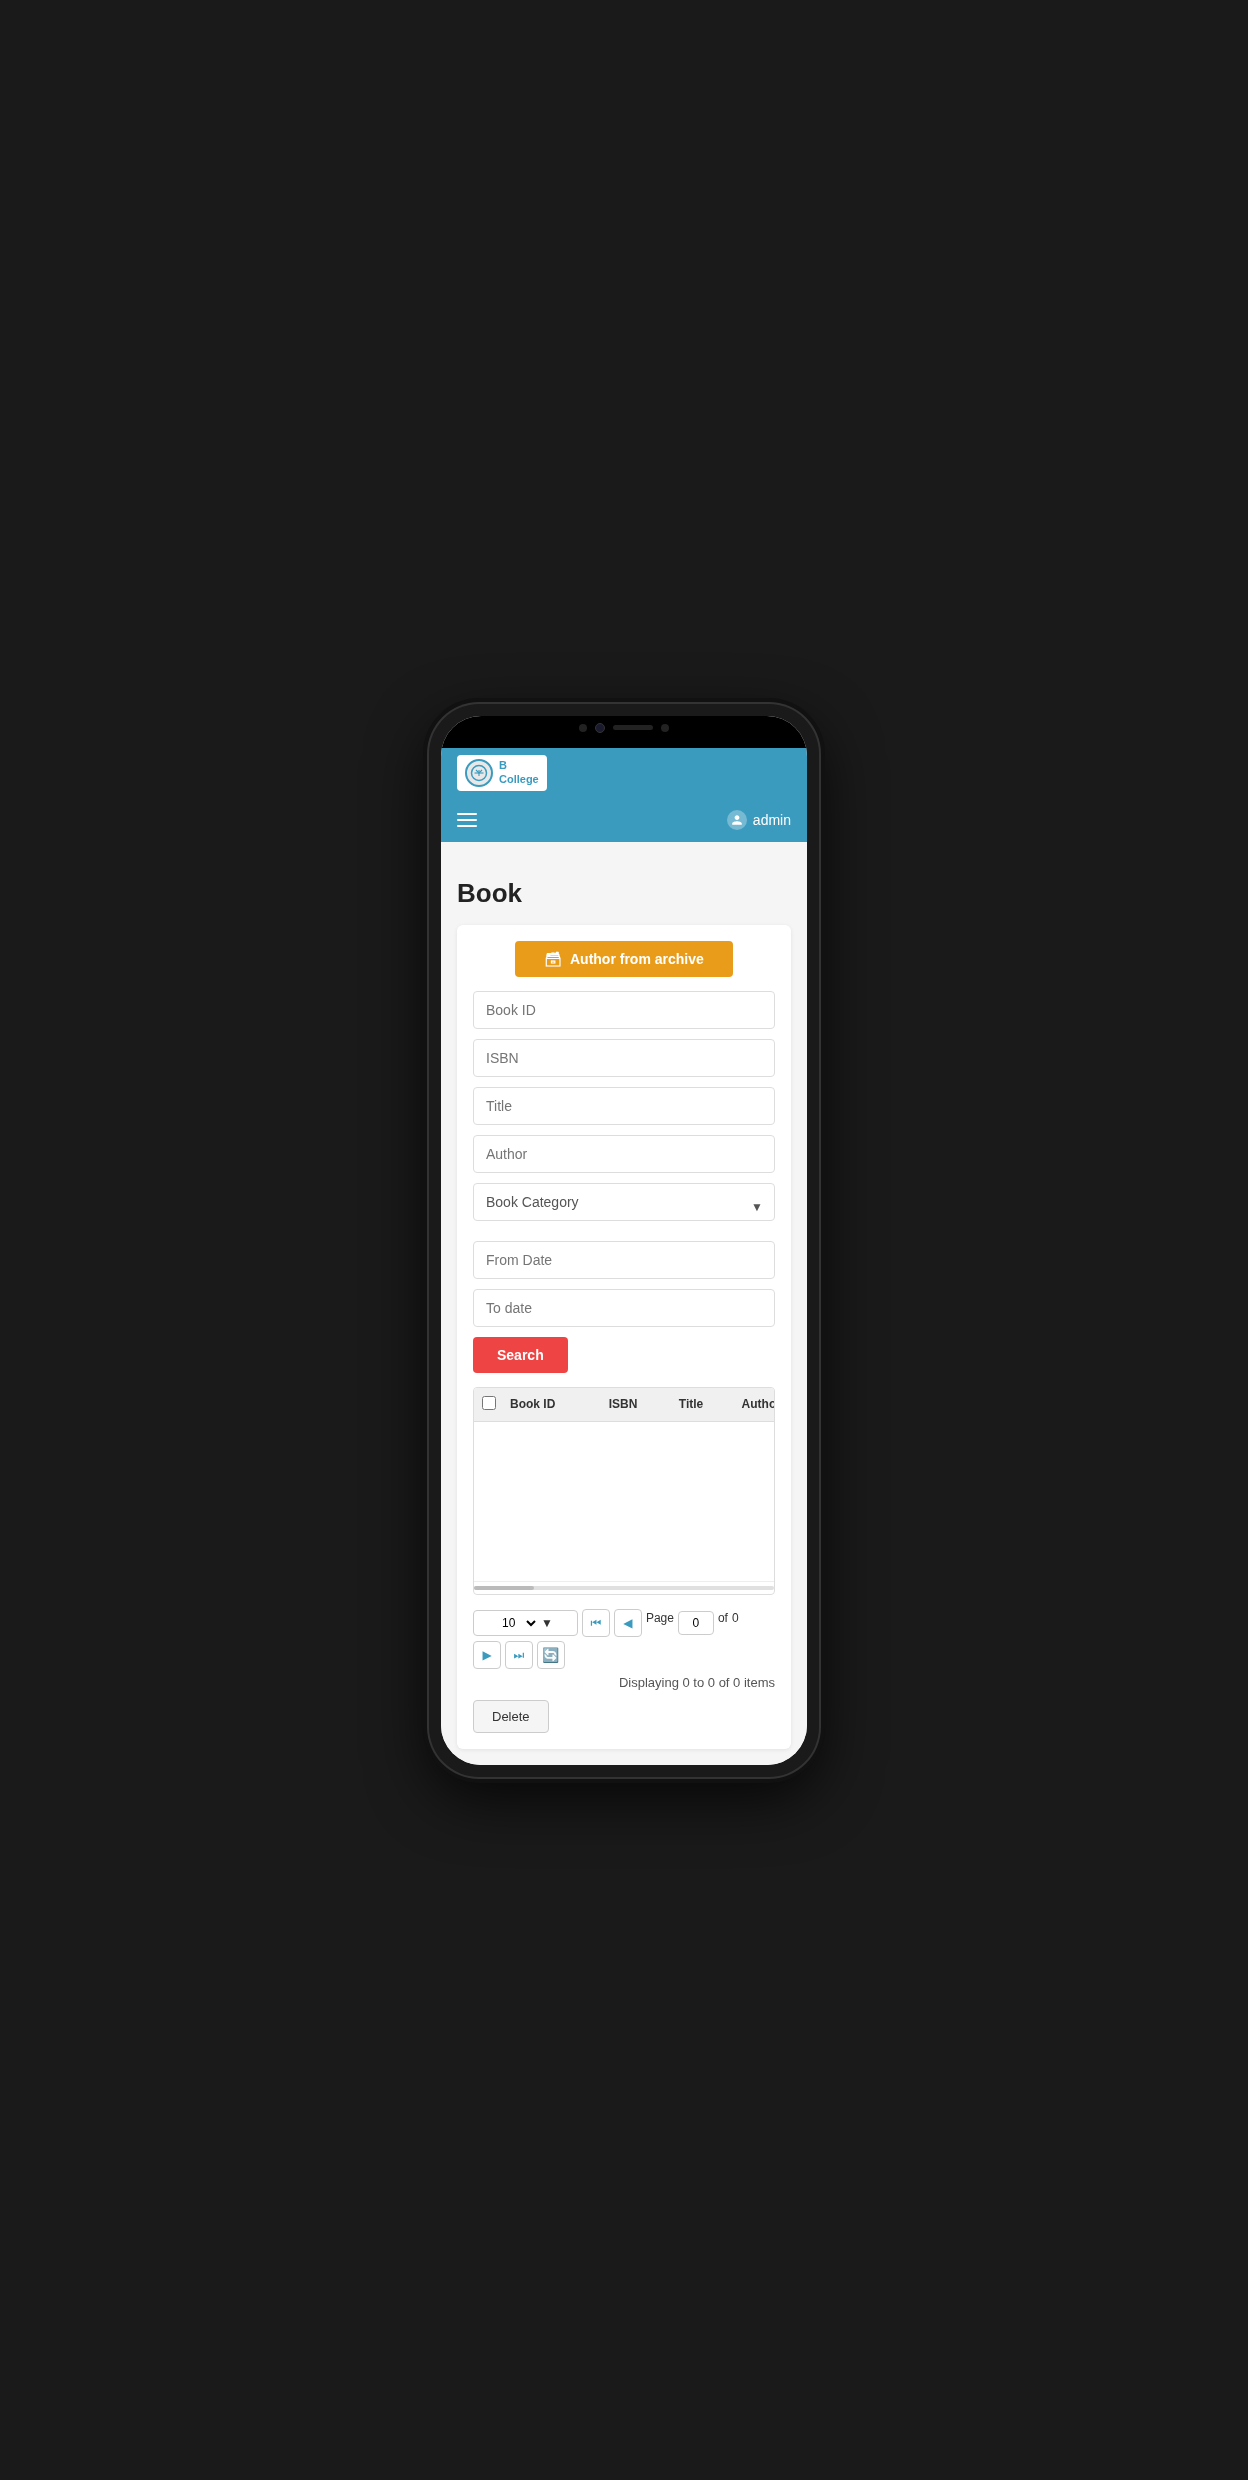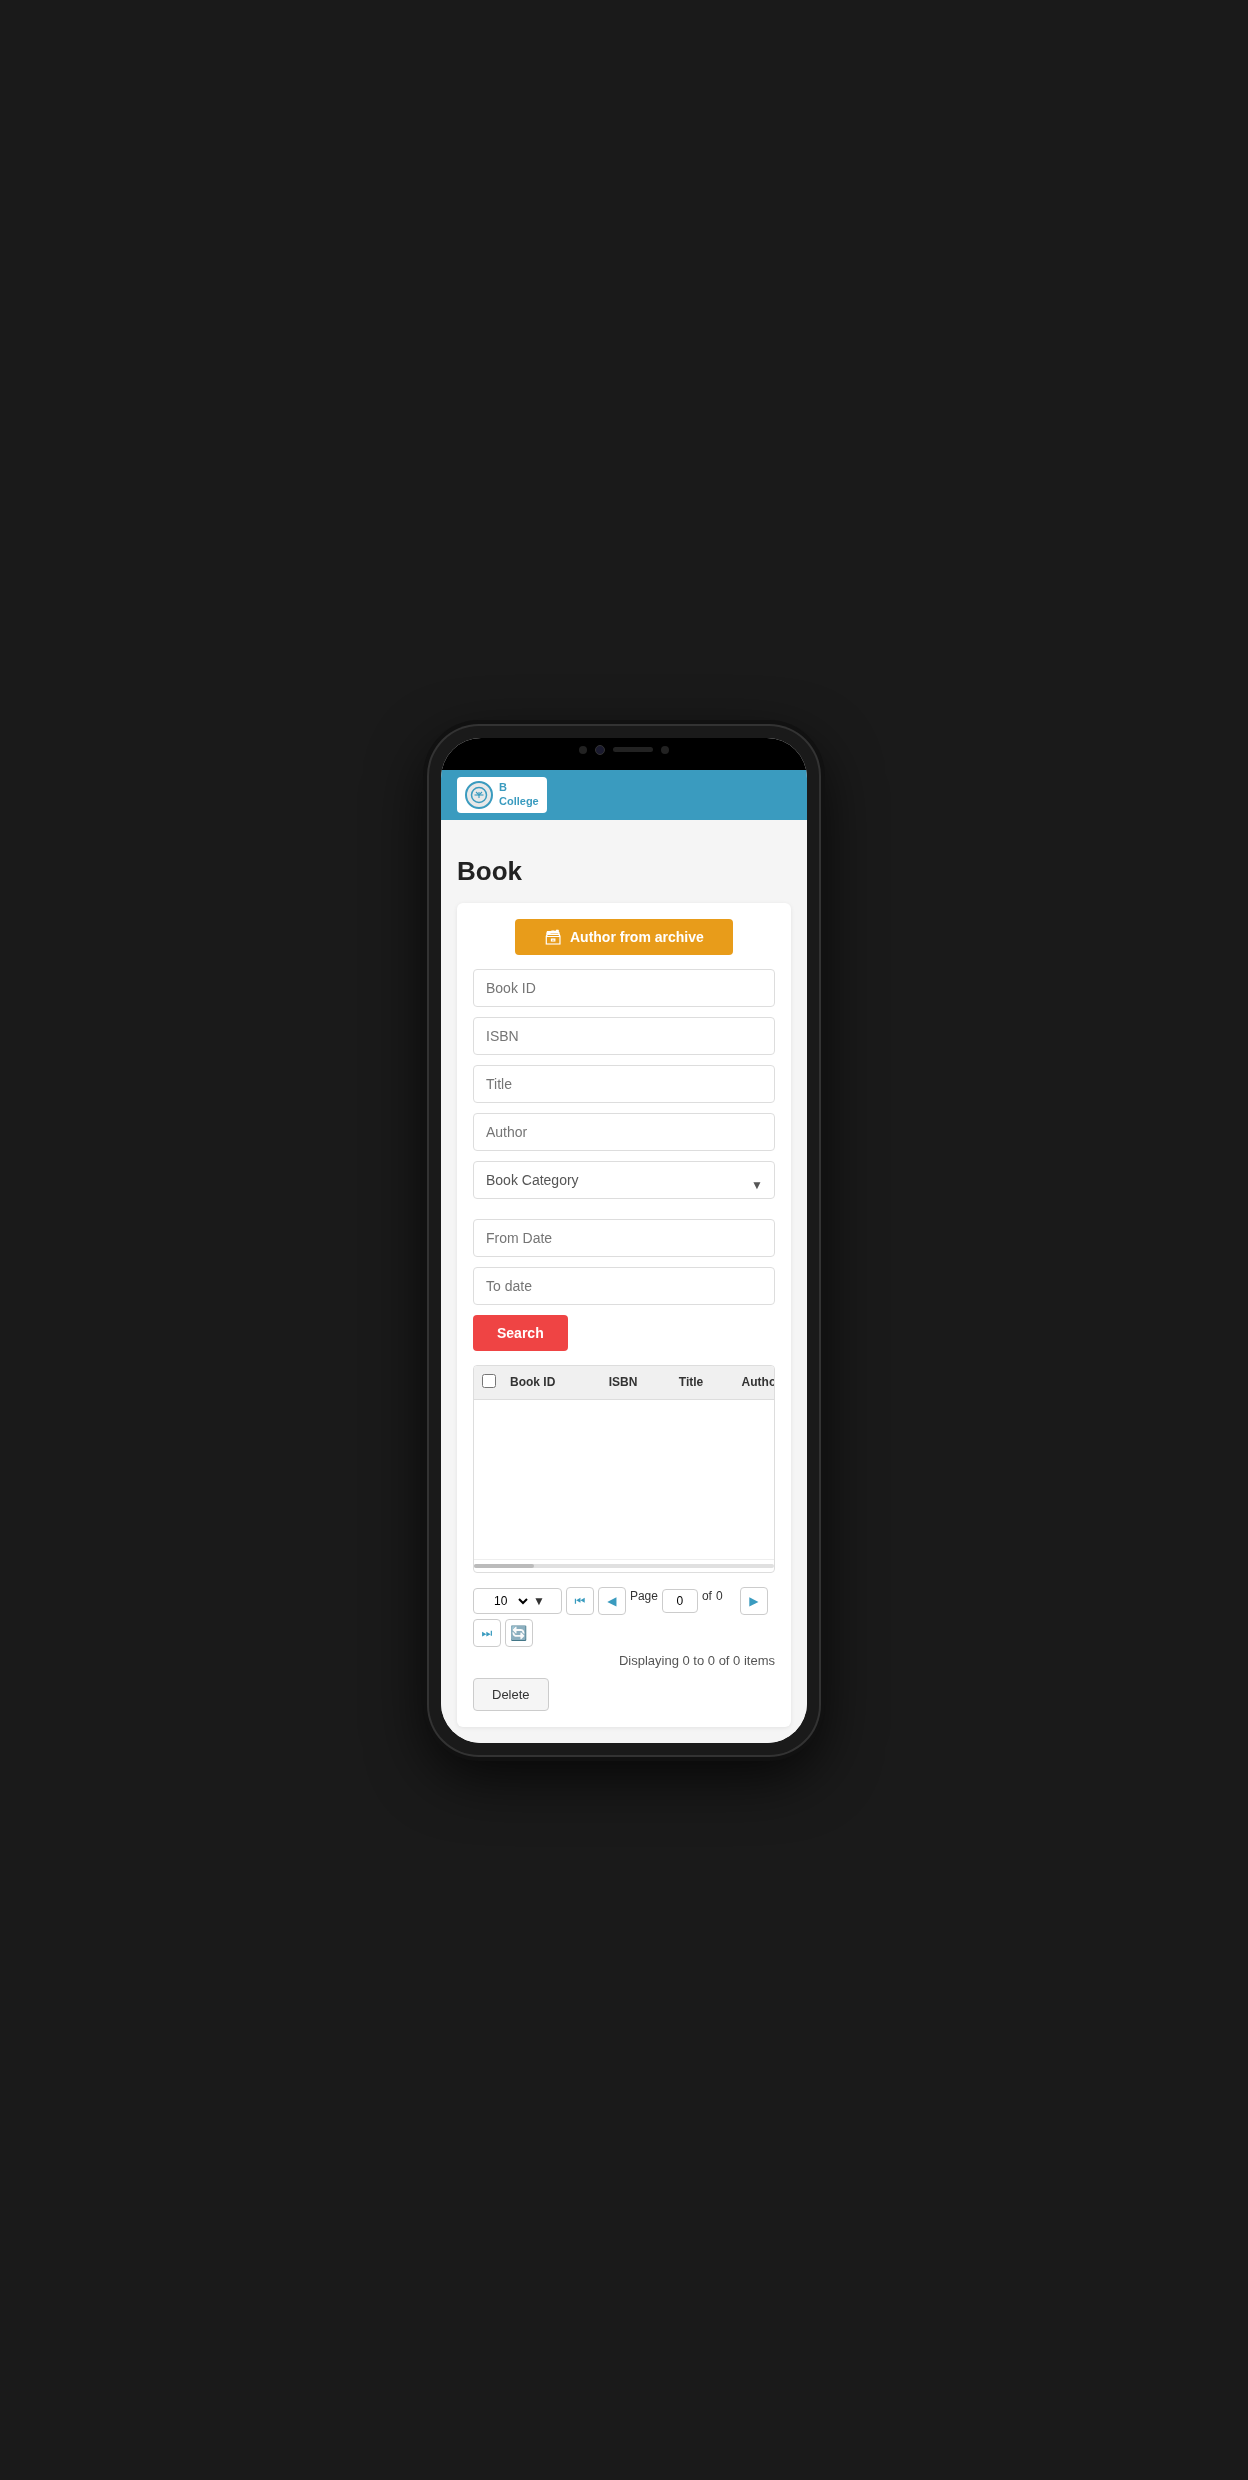--- a/index.html
+++ b/index.html
@@ -331,21 +331,21 @@
       display: flex;
       align-items: center;
       gap: 4px;
       flex-wrap: wrap;
       margin-bottom: 6px;
     }
 
     .page-size-select {
       border: 1px solid #ccc;
       border-radius: 4px;
-      padding: 4px 16px;
+      padding: 4px 24px;
       font-size: 12px;
       color: #333;
       background: white;
       cursor: pointer;
       display: flex;
       align-items: center;
       gap: 2px;
     }
 
     .page-size-select select {
@@ -454,20 +454,35 @@
             <line x1="12" y1="8" x2="12" y2="16" stroke="#3a9bbf" stroke-width="1.5"></line>
           </svg>
         </div>
         <div class="logo-text">
           <span>B</span><br>
           <span>College</span>
         </div>
       </div>
     </div>
 
+    <div class="nav-bar">
+      <div class="hamburger">
+        <span></span>
+        <span></span>
+        <span></span>
+      </div>
+      <div class="user-area">
+        <div class="user-icon">
+          <svg width="12" height="12" viewBox="0 0 24 24" fill="white">
+            <path d="M12 12c2.7 0 4.8-2.1 4.8-4.8S14.7 2.4 12 2.4 7.2 4.5 7.2 7.2 9.3 12 12 12zm0 2.4c-3.2 0-9.6 1.6-9.6 4.8v2.4h19.2v-2.4c0-3.2-6.4-4.8-9.6-4.8z"></path>
+          </svg>
+        </div>
+        <span style="color:white; font-size:14px;">admin</span>
+      </div>
+    </div>
 
     <div class="main-content">
 
       <h1 class="page-title">Book</h1>
 
       <div class="card">
 
         
         <button class="remove-archive-btn">
           <span class="btn-icon">🗃</span>

